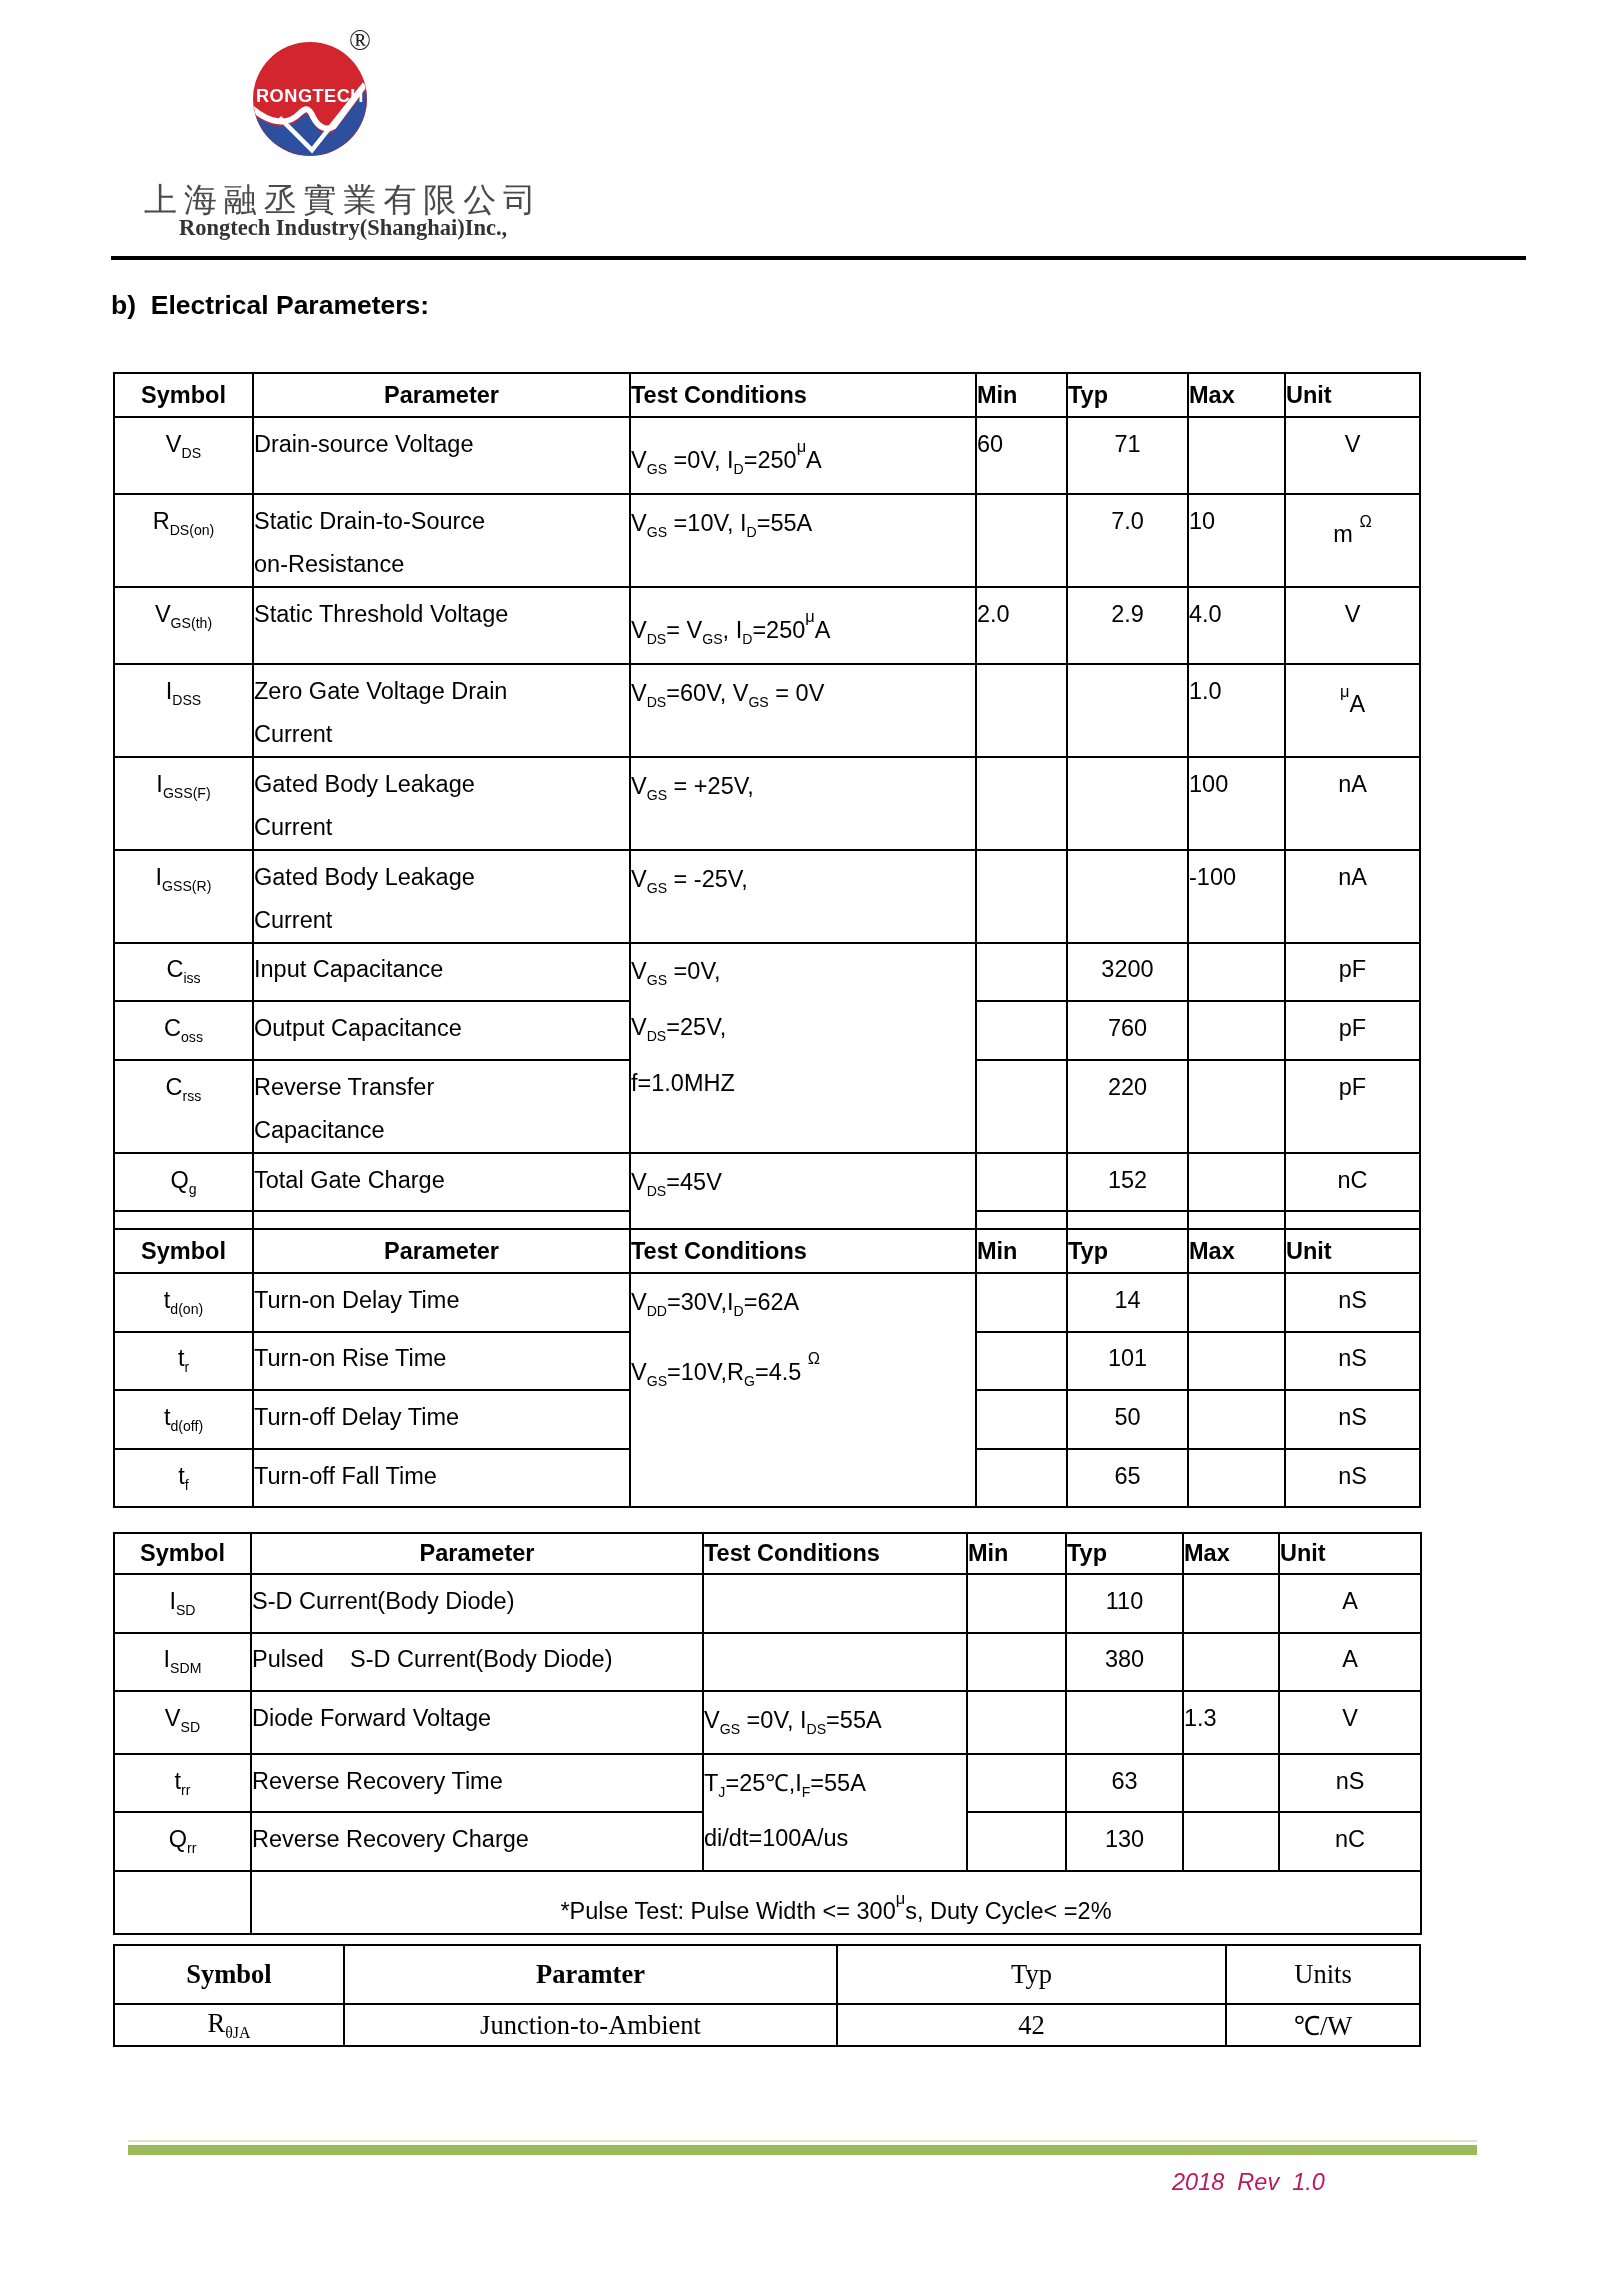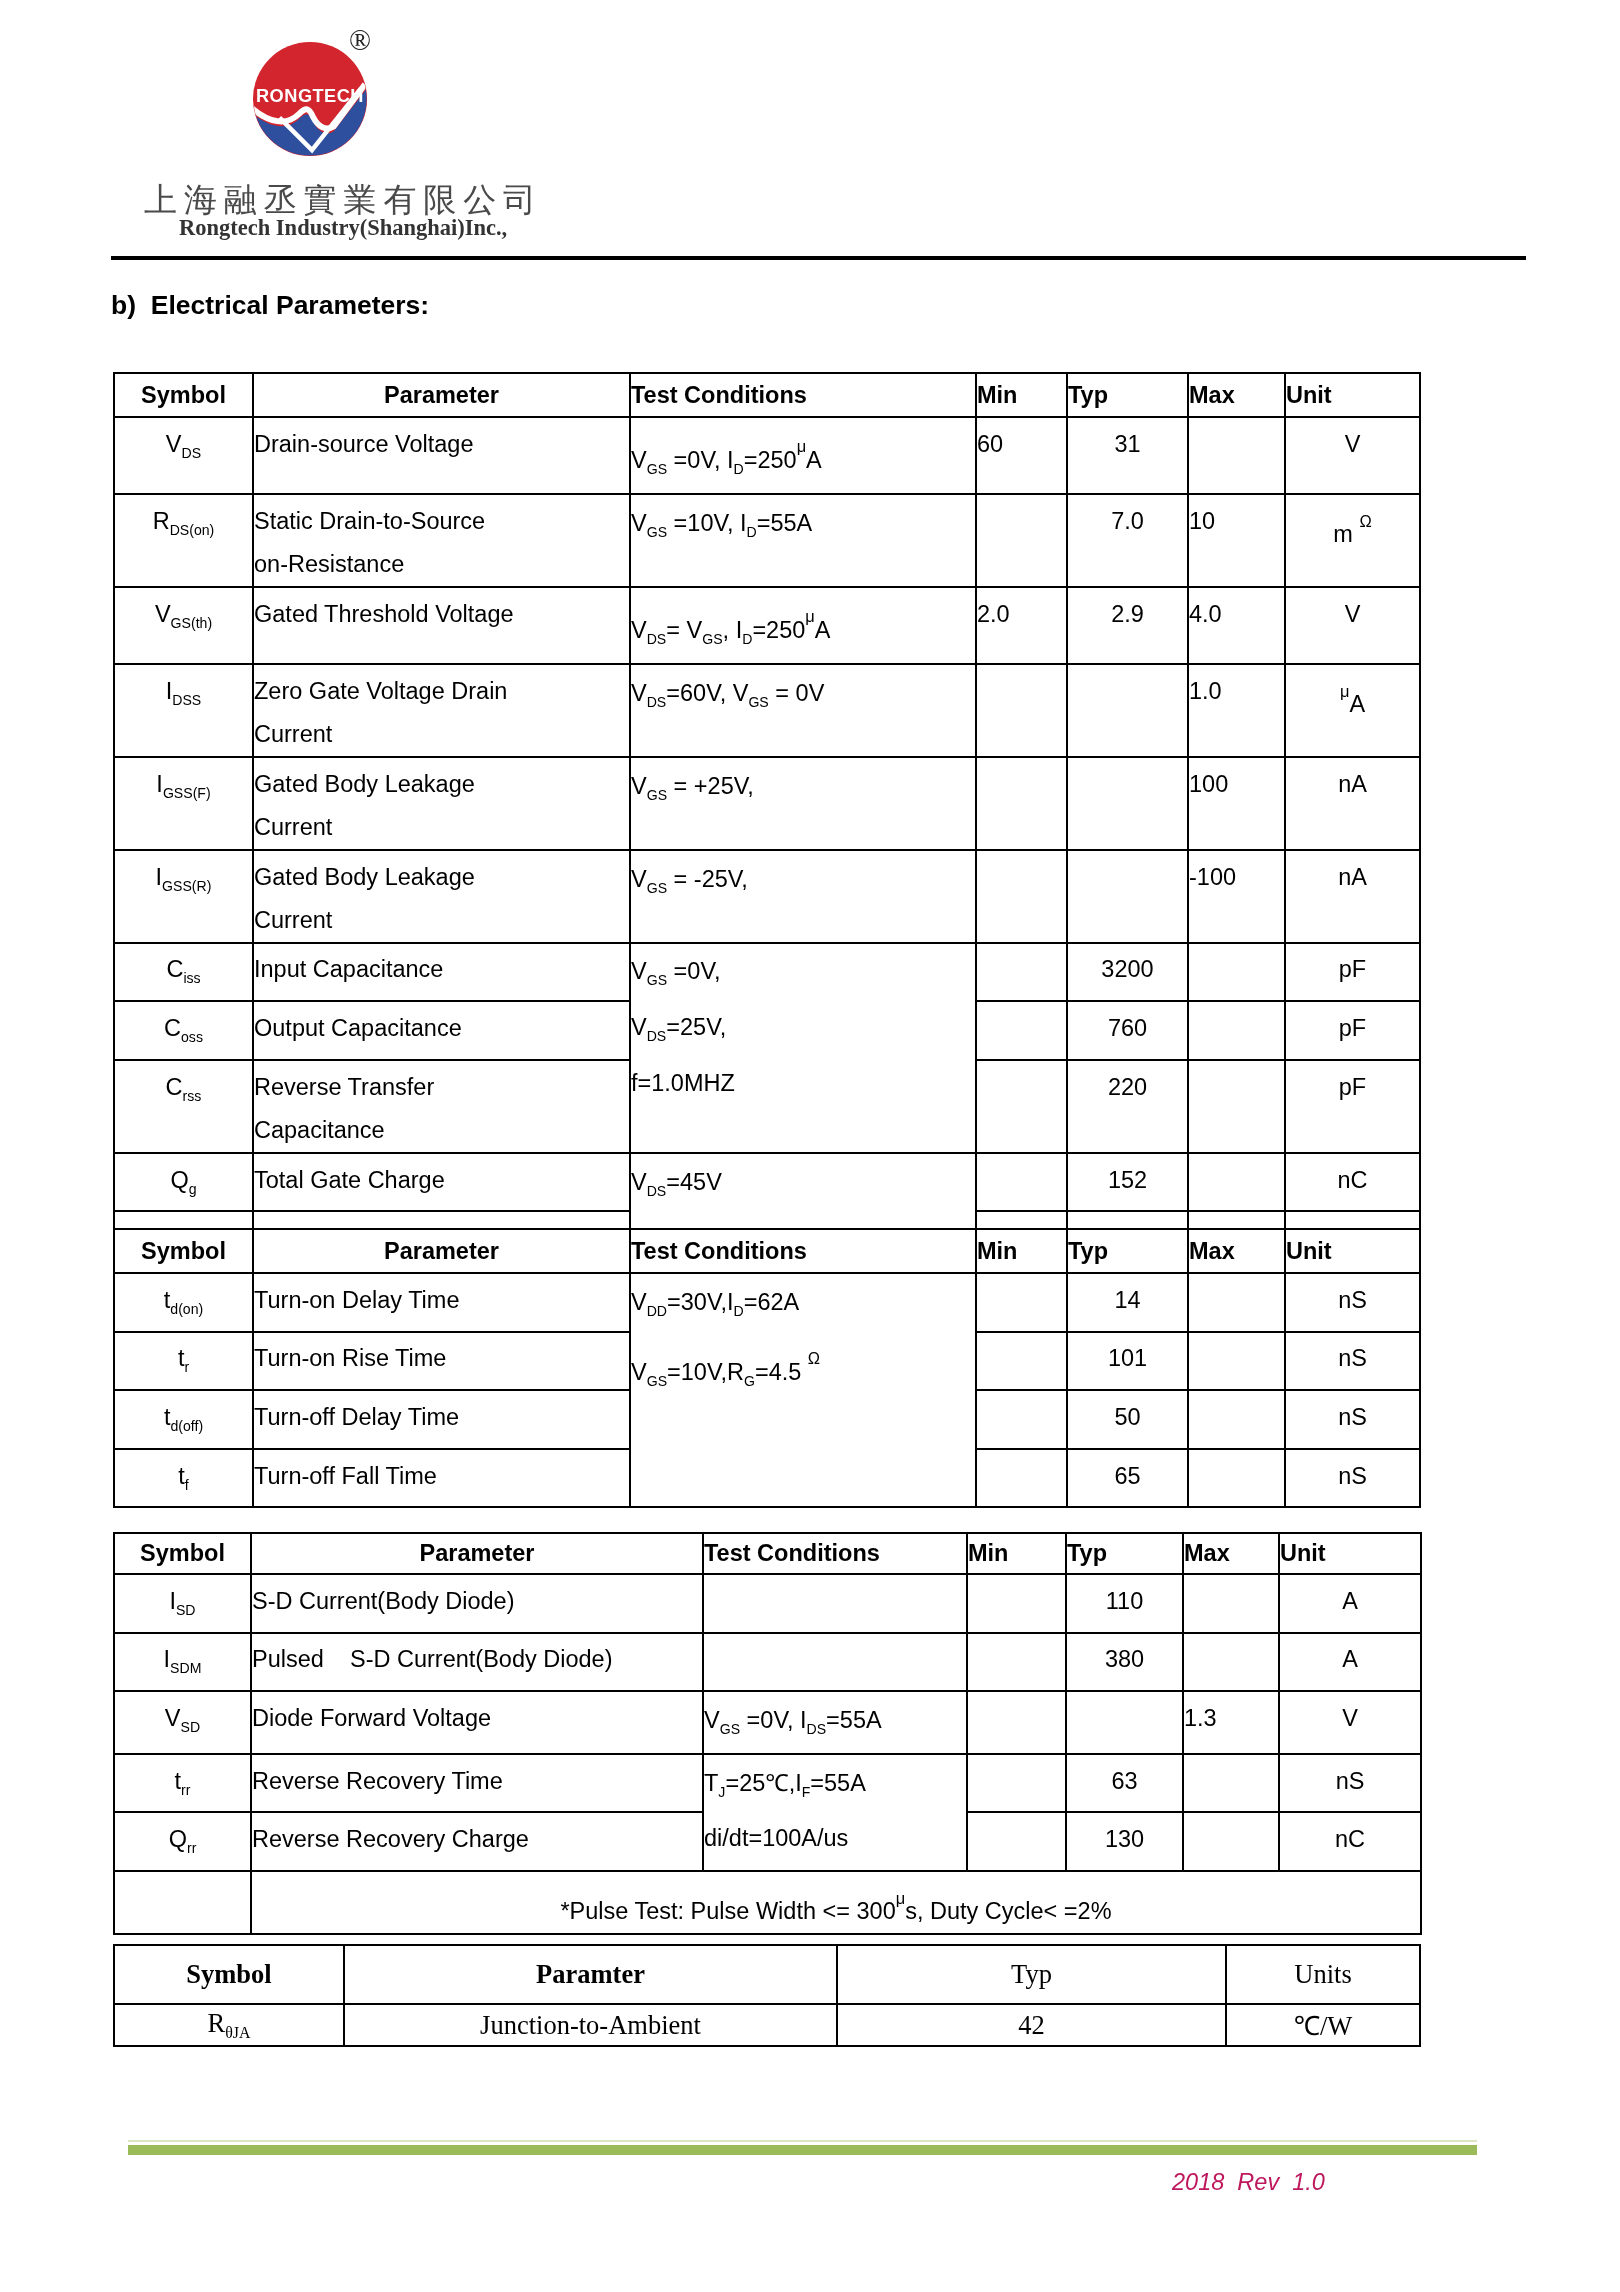--- a/index.html
+++ b/index.html
@@ -99,21 +99,21 @@
     <tbody>
       <tr style="height:54px">
         <td class="sym">
               <div><span>V</span><sub>DS</sub></div>
             </td>
         <td class="param">Drain-source Voltage</td>
         <td class="cond">
               <div><span>V</span><sub>GS</sub><span> =0V, I</span><sub>D</sub><span>=250</span><sup>μ</sup><span>A</span></div>
             </td>
         <td class="lft">60</td>
-        <td class="ctr">31</td>
+        <td class="ctr">71</td>
         <td class="lft"></td>
         <td class="unit">V</td>
       </tr>
       <tr style="height:86px">
         <td class="sym">
               <div><span>R</span><sub>DS(on)</sub></div>
             </td>
         <td class="param">Static Drain-to-Source
 on-Resistance</td>
         <td class="cond">
@@ -123,21 +123,21 @@
         <td class="ctr">7.0</td>
         <td class="lft">10</td>
         <td class="unit">
               <div><span>m </span><sup>Ω</sup></div>
             </td>
       </tr>
       <tr style="height:63px">
         <td class="sym">
               <div><span>V</span><sub>GS(th)</sub></div>
             </td>
-        <td class="param">Gated Threshold Voltage</td>
+        <td class="param">Static Threshold Voltage</td>
         <td class="cond">
               <div><span>V</span><sub>DS</sub><span>= V</span><sub>GS</sub><span>, I</span><sub>D</sub><span>=250</span><sup>μ</sup><span>A</span></div>
             </td>
         <td class="lft">2.0</td>
         <td class="ctr">2.9</td>
         <td class="lft">4.0</td>
         <td class="unit">V</td>
       </tr>
       <tr style="height:84px">
         <td class="sym">

